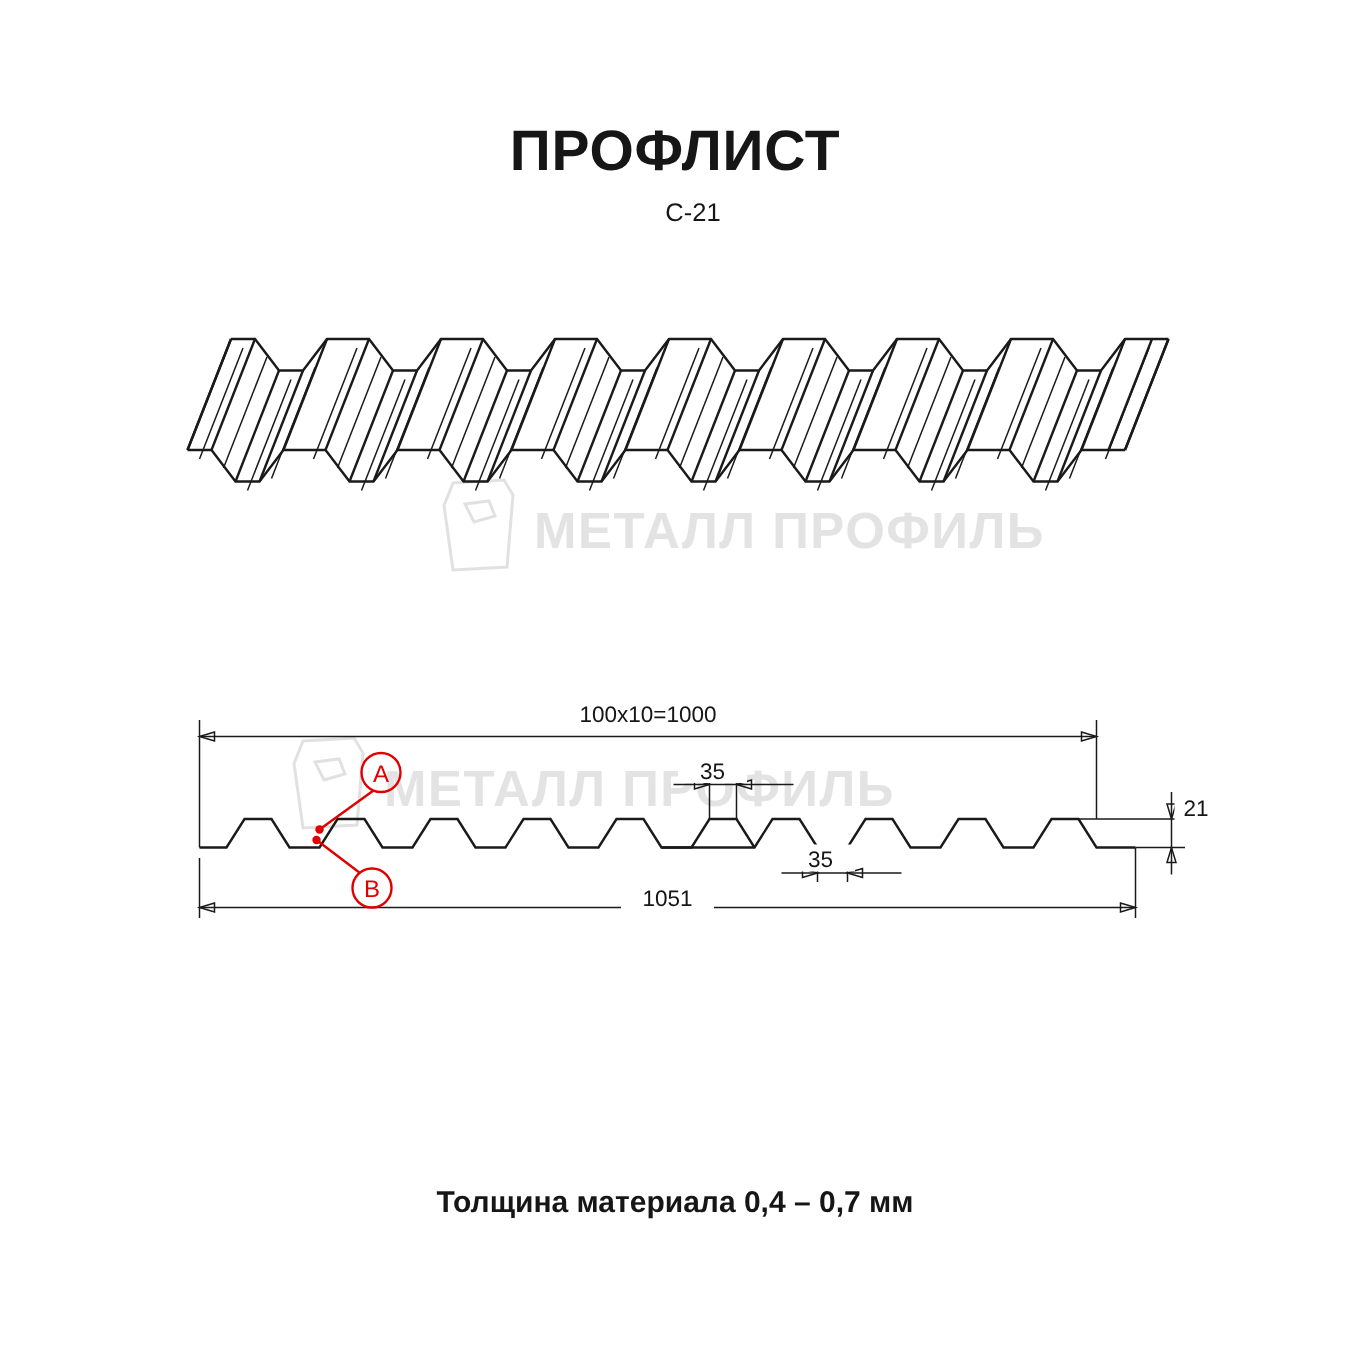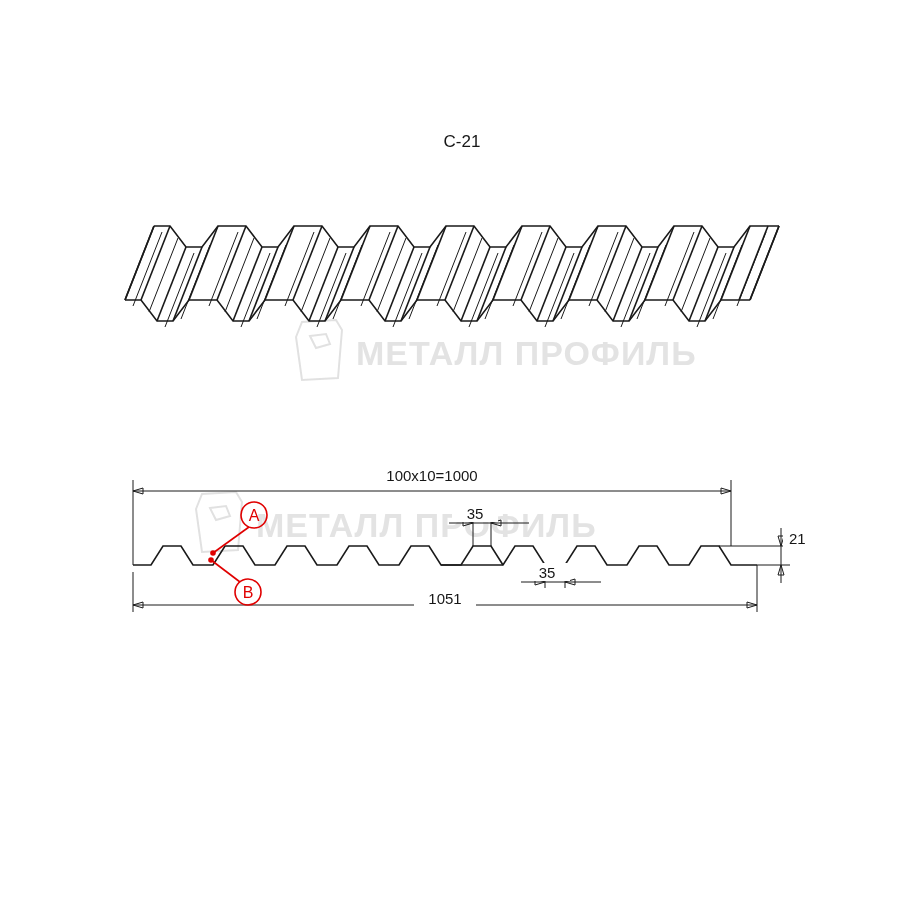--- a/index.html
+++ b/index.html
@@ -104,21 +104,23 @@
   .reddot {
     fill: #e00000;
     stroke: none;
   }
 </style>
 </head>
 <body>
 
 <div id="sheet">
 
+  <div class="title">ПРОФЛИСТ</div>
   <div class="subtitle">С-21</div>
+  <div class="footnote">Толщина материала 0,4 – 0,7 мм</div>
 
   <svg viewBox="0 0 900 900" xmlns="http://www.w3.org/2000/svg">
 
     <g opacity="0.95">
       <path class="wm" d="M296 337 L302 322 L336 320 L342 330 L338 378 L302 380 Z"></path>
       <path class="wm" d="M310 336 L326 334 L330 344 L316 348 Z"></path>
       <text class="wm-text" x="356" y="365">МЕТАЛЛ ПРОФИЛЬ</text>
     </g>
 
     <g>

